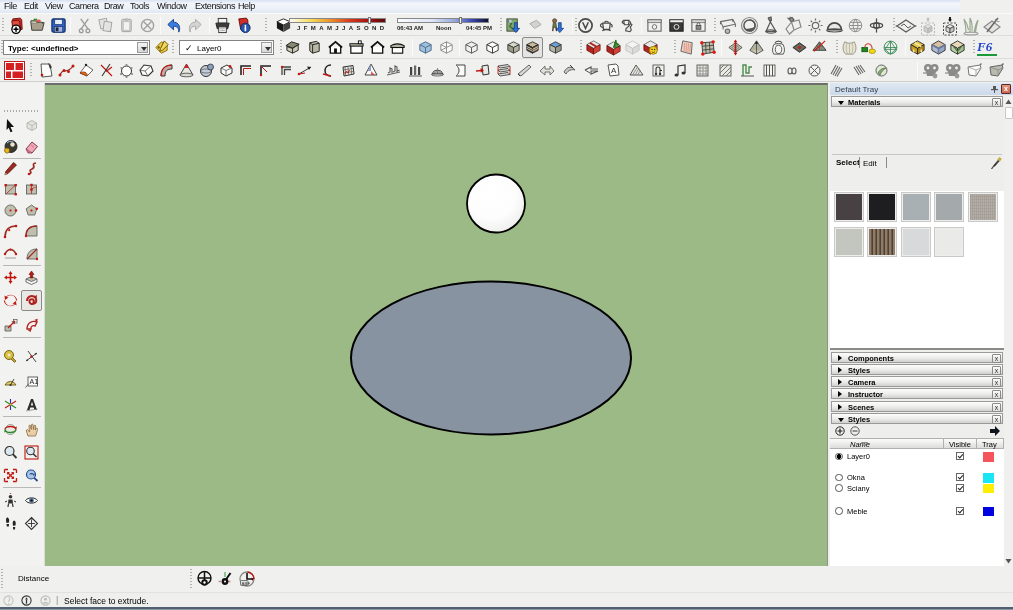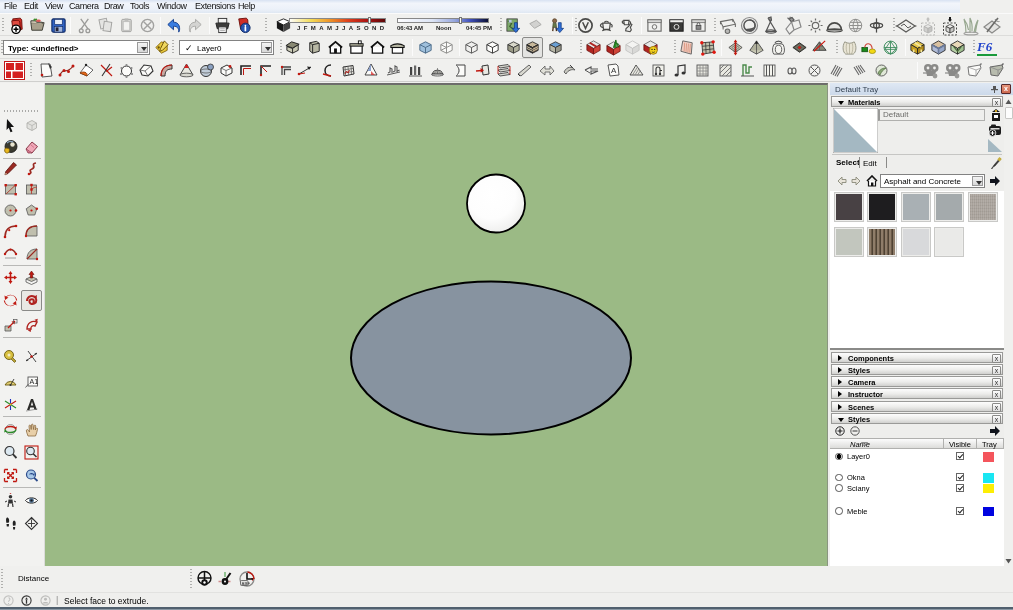--- a/index.html
+++ b/index.html
@@ -1175,80 +1175,33 @@
           <rect x="4" y="5" width="1" height="3" fill="#555"></rect>
         </svg>
       <div style="position:absolute;left:171px;top:1px;width:10px;height:10px;background:linear-gradient(180deg,#e5967e,#cd6a50);border:1.5px solid #57292a;border-radius:1px;color:#fff;font-size:7px;line-height:8px;text-align:center;font-weight:bold;">x</div>
     </div>
 
     <div class="sect" style="top:13px;">
       <span class="tri" style="border:3.5px solid transparent;border-top:4.5px solid #000;top:4px;"></span>
       <span class="lbl">Materials</span>
       <div class="xbtn" style="left:160px;">x</div>
     </div>
-    <div style="position:absolute;left:0;top:25px;width:174px;height:45px;background:#eeeeec;">
-
-      <svg style="position:absolute;left:3px;top:0px" width="45" height="45" viewBox="0 0 45 45">
-          <rect x="0" y="0" width="45" height="45" fill="#fff" stroke="#9a9a98" stroke-width="1"></rect>
-          <path d="M1 1 L44 44 L1 44 Z" fill="#a4b8c2"></path>
-        </svg>
-      <div style="position:absolute;left:48px;top:1px;width:107px;height:12px;background:#efefed;border:1px solid #b0b0ae;font-size:8px;color:#6a6a68;padding-left:3px;line-height:10px;border-left:2px solid #9a9a98;">Default</div>
-
-      <svg style="position:absolute;left:160px;top:1px" width="12" height="13" viewBox="0 0 12 13">
-          <rect x="2" y="4" width="8" height="8" fill="#1a1a1a"></rect>
-          <rect x="4" y="6" width="4" height="3" fill="#fff"></rect>
-          <path d="M2 3 L6 0 L10 3 Z" fill="#1a1a1a"></path>
-          <rect x="5" y="1" width="2" height="2" fill="#c8a020"></rect>
-        </svg>
-
-      <svg style="position:absolute;left:158px;top:16px" width="15" height="14" viewBox="0 0 15 14">
-          <rect x="1" y="2" width="12" height="9" rx="2" fill="#1c1c1c"></rect>
-          <rect x="3" y="0.5" width="5" height="3" rx="1" fill="#1c1c1c"></rect>
-          <rect x="2.5" y="4" width="9" height="1.5" fill="#d8d8d6"></rect>
-          <circle cx="4.5" cy="9" r="3.4" fill="#1c1c1c" stroke="#fff" stroke-width="0.8"></circle>
-          <path d="M4.5 7 v4 M2.5 9 h4" stroke="#fff" stroke-width="1"></path>
-        </svg>
-
-      <svg style="position:absolute;left:158px;top:31px" width="14" height="13" viewBox="0 0 14 13">
-          <path d="M0 0 L14 13 L0 13 Z" fill="#a4b8c2"></path>
-        </svg>
-    </div>
     <div style="position:absolute;left:2px;top:70.5px;width:170px;height:1px;background:#c6c6c4;"></div>
 
     <div style="position:absolute;left:0;top:72px;width:174px;height:17px;background:#eeeeec;font-size:8px;color:#000;">
       <span style="position:absolute;left:6px;top:3px;font-weight:bold;">Select</span>
       <span style="position:absolute;left:29px;top:2px;width:1px;height:11px;background:#8a8a88;"></span>
       <span style="position:absolute;left:33px;top:4px;">Edit</span>
       <span style="position:absolute;left:56px;top:2px;width:1px;height:11px;background:#8a8a88;"></span>
       <svg style="position:absolute;left:161px;top:2px" width="11" height="13" viewBox="0 0 11 13">
           <path d="M9 1 L10 2 L4 9 L2 10 L1 12 L0.5 11.5 L2 9.5 L3 8 Z" fill="#3a3a38" stroke="#222" stroke-width="0.5"></path>
           <rect x="7.2" y="0.5" width="3" height="3.4" transform="rotate(40 8.5 2)" fill="#c8b040"></rect>
         </svg>
     </div>
 
-    <div style="position:absolute;left:0;top:89px;width:174px;height:21px;background:#eeeeec;">
-      <svg style="position:absolute;left:7px;top:4px" width="10" height="10" viewBox="0 0 10 10">
-          <path d="M5 1 L1 5 L5 9 L5 6.5 L9 6.5 L9 3.5 L5 3.5 Z" fill="#e8e4da" stroke="#8a8a7a" stroke-width="0.9"></path>
-        </svg>
-      <svg style="position:absolute;left:21px;top:4px" width="10" height="10" viewBox="0 0 10 10">
-          <path d="M5 1 L9 5 L5 9 L5 6.5 L1 6.5 L1 3.5 L5 3.5 Z" fill="#e8e4da" stroke="#8a8a7a" stroke-width="0.9"></path>
-        </svg>
-      <svg style="position:absolute;left:36px;top:3px" width="12" height="12" viewBox="0 0 12 12">
-          <path d="M1 6 L6 1 L11 6" fill="none" stroke="#111" stroke-width="1.6"></path>
-          <path d="M2.5 6 L2.5 11 L9.5 11 L9.5 6" fill="#fff" stroke="#111" stroke-width="1.2"></path>
-          <rect x="5" y="7.5" width="2.4" height="3.5" fill="#111"></rect>
-        </svg>
-      <div class="combo" style="left:50px;top:2px;width:105px;height:14px;">
-        <span style="position:absolute;left:3px;top:2px;font-size:8px;color:#000;">Asphalt and Concrete</span>
-        <span class="cbtn"></span>
-      </div>
-      <svg style="position:absolute;left:159px;top:3px" width="12" height="12" viewBox="0 0 12 12">
-          <path d="M1 4 L6 4 L6 1 L11 6 L6 11 L6 8 L1 8 Z" fill="#10141c"></path>
-        </svg>
-    </div>
 
     <div id="swl" style="position:absolute;left:0;top:108px;width:174px;height:158px;background:#fff;">
       <div class="sw" style="left:4px;top:1px;background:#484144;"></div>
       <div class="sw" style="left:37px;top:1px;background:#1e1d1f;"></div>
       <div class="sw" style="left:71px;top:1px;background:#a9b0b4;"></div>
       <div class="sw" style="left:104px;top:1px;background:#a4aaac;"></div>
       <div class="sw" style="left:138px;top:1px;background:#a9a29b;background-image:repeating-linear-gradient(90deg,rgba(255,255,255,0.12) 0 1px,transparent 1px 2px),repeating-linear-gradient(0deg,rgba(0,0,0,0.05) 0 1px,transparent 1px 3px);"></div>
       <div class="sw" style="left:4px;top:36px;background:#c2c6bе;background-color:#c2c6be;"></div>
       <div class="sw" style="left:37px;top:36px;background:#7d6c5a;background-image:repeating-linear-gradient(90deg,#4e4234 0 1px,#8f7d6a 1px 3px,#6b5a48 3px 4px);"></div>
       <div class="sw" style="left:71px;top:36px;background:#d8d9db;"></div>

